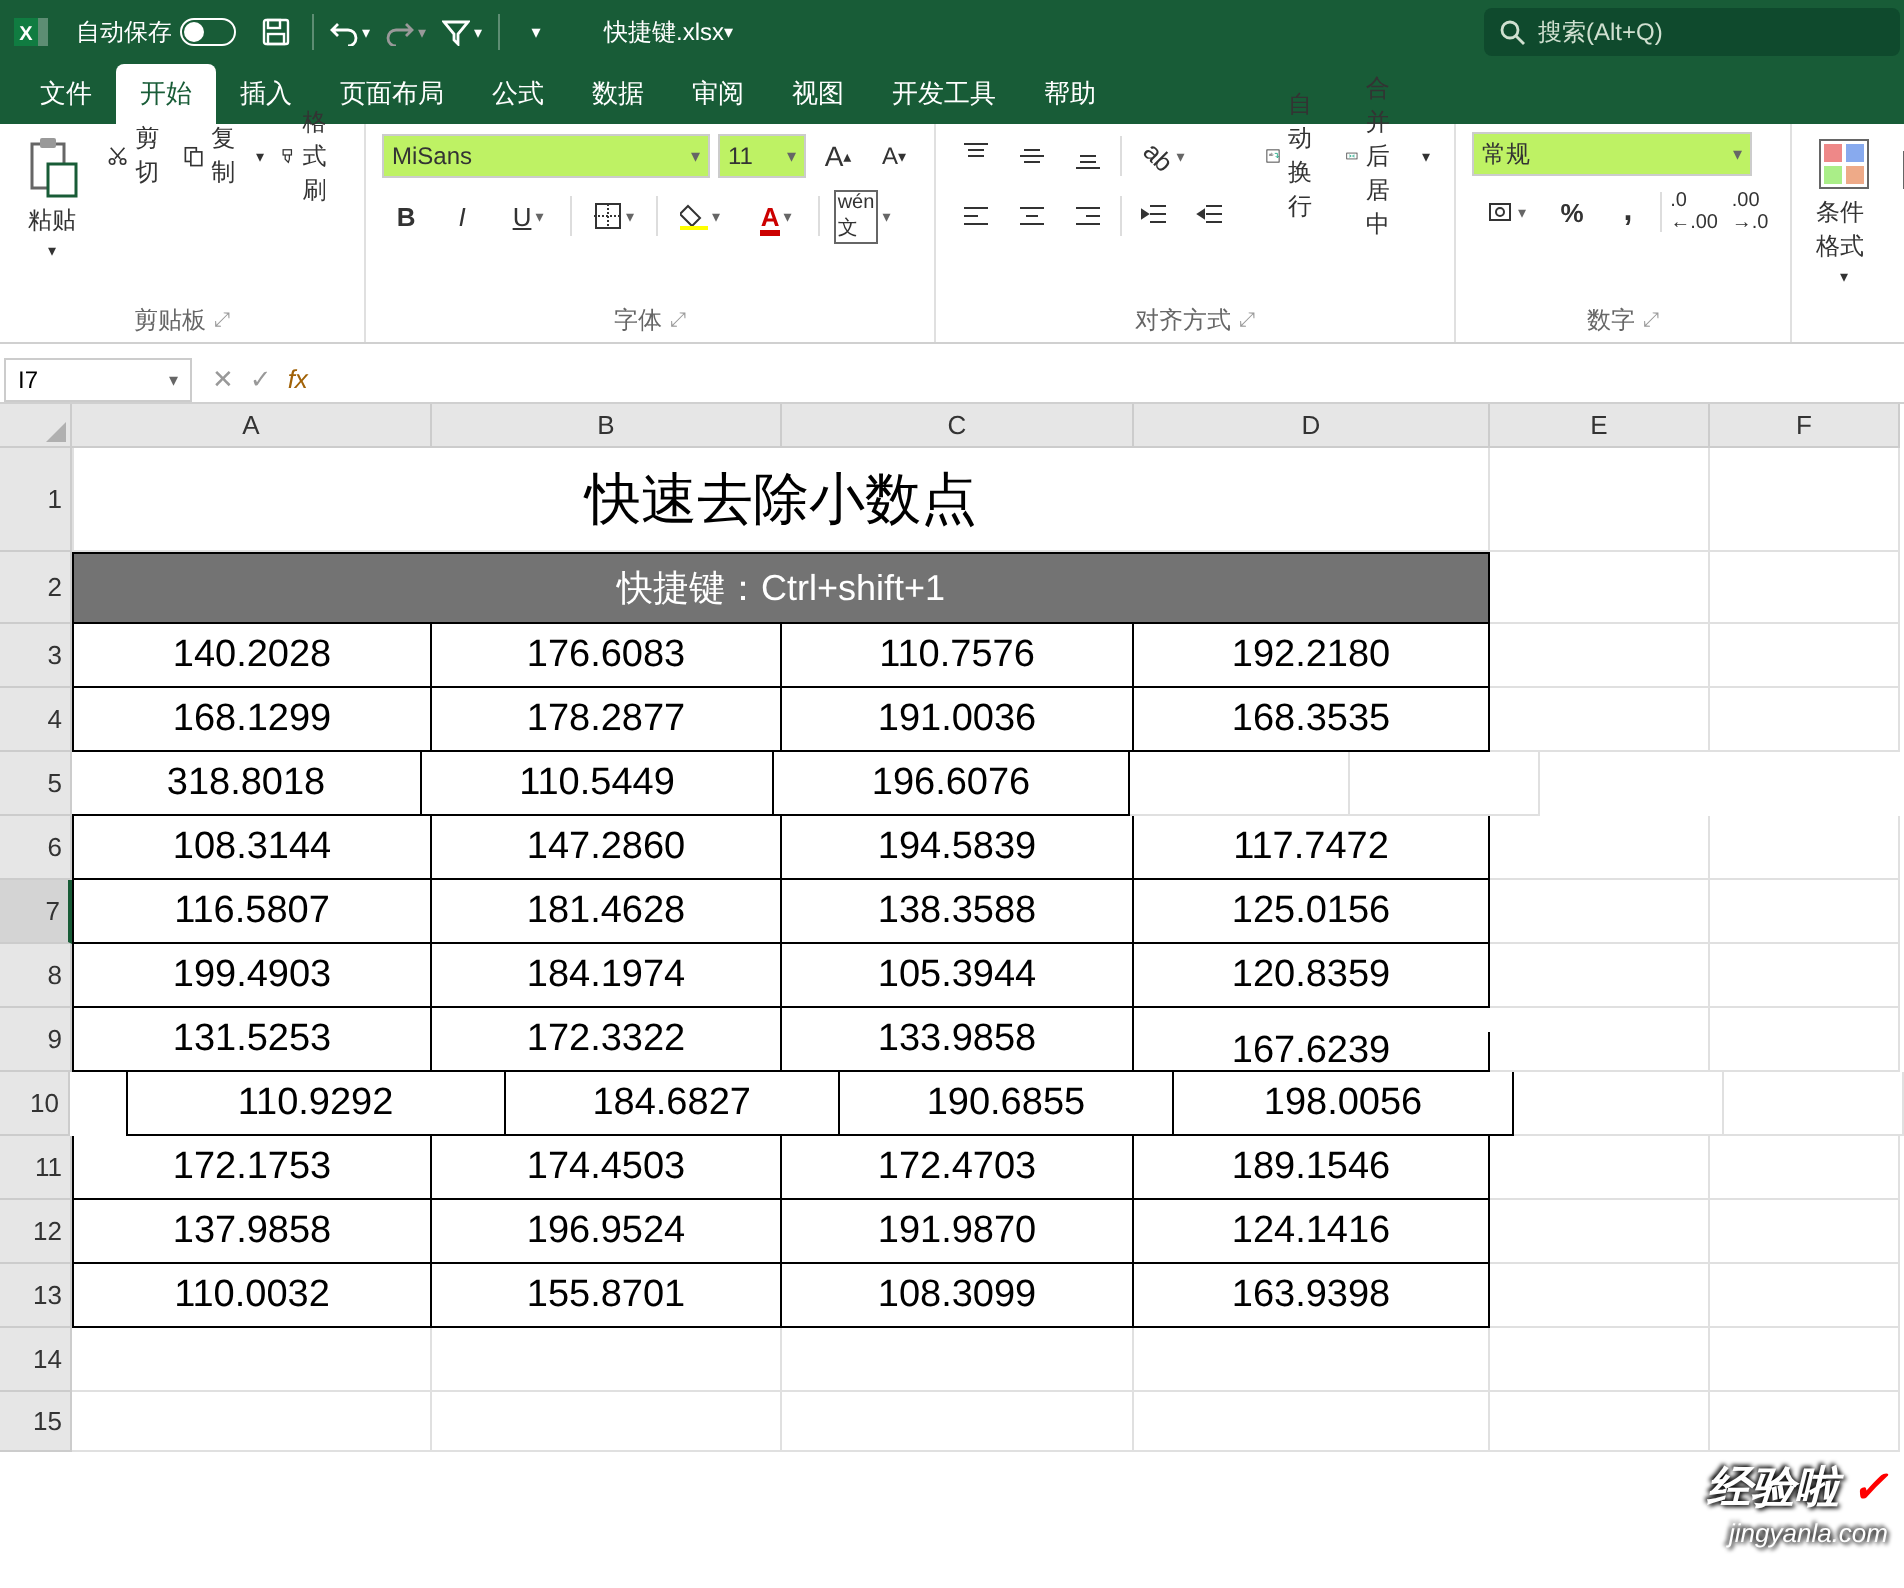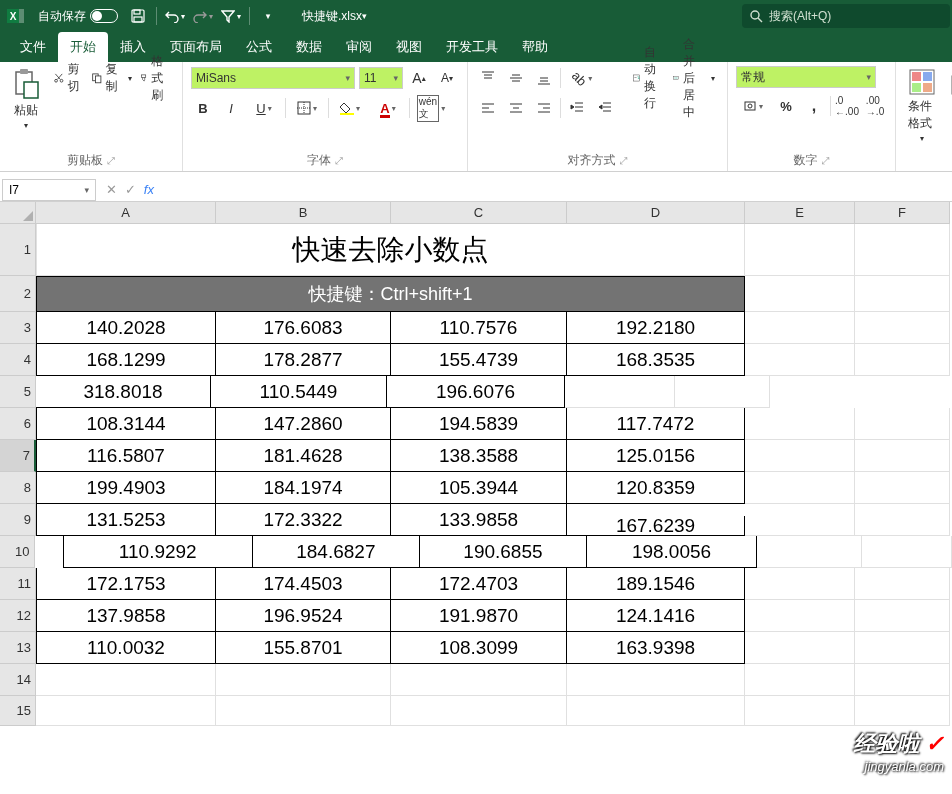--- a/index.html
+++ b/index.html
@@ -27,21 +27,21 @@
 .stack { display: flex; flex-direction: row; justify-content: space-around; height: 78px; }
 .row { display: flex; align-items: center; gap: 4px; }
 .combo { height: 22px; border: 1px solid #ccc; background: #bef264; display: flex; align-items: center; padding: 0 4px; font-size: 12px; color: #333; cursor: pointer; justify-content: space-between; }
 .combo .arrow { font-size: 9px; color: #666; margin-left: 4px; }
 .icon-btn { width: 24px; height: 24px; display: flex; align-items: center; justify-content: center; cursor: pointer; font-size: 13px; color: #333; }
 .icon-btn.split { width: 34px; justify-content: center; gap:1px; }
 .icon-btn .dd { font-size: 8px; color: #666; margin-left: 1px; }
 .formula-bar { height: 30px; background: #fff; border-bottom: 1px solid #d0d0d0; display: flex; align-items: center; padding-top: 6px; }
 .name-box { width: 94px; height: 22px; border: 1px solid #ccc; margin-left: 2px; display: flex; align-items: center; padding: 0 6px; font-size: 12px; justify-content: space-between; }
 .fx-btns { display: flex; align-items: center; margin-left: 10px; gap: 8px; color: #999; font-size: 13px; }
-.fx-btns .fx { font-style: italic; color: #3b82f6; }
+.fx-btns .fx { font-style: italic; color: #a16207; }
 .formula-input { flex: 1; height: 22px; margin-left: 6px; font-size: 12px; padding: 0 4px; }
 .sheet-area { position: relative; }
 .col-headers { display: flex; height: 22px; }
 .select-all { width: 36px; background: #e6e6e6; border-right: 1px solid #ccc; border-bottom: 1px solid #ccc; position: relative; cursor: pointer; }
 .select-all::after { content: ""; position: absolute; right: 2px; bottom: 2px; width: 0; height: 0; border-style: solid; border-width: 0 0 10px 10px; border-color: transparent transparent #b0b0b0 transparent; }
 .col-header { background: #e6e6e6; border-right: 1px solid #ccc; border-bottom: 1px solid #ccc; display: flex; align-items: center; justify-content: center; font-size: 13px; color: #333; cursor: pointer; }
 .grid-row { display: flex; }
 .row-header { width: 36px; background: #e6e6e6; border-right: 1px solid #ccc; border-bottom: 1px solid #ccc; display: flex; align-items: center; justify-content: flex-end; padding-right: 4px; font-size: 13px; color: #333; cursor: pointer; }
 .row-header.active { background: #d4d4d4; border-right: 2px solid #185c37; }
 .cell { border-right: 1px solid #e0e0e0; border-bottom: 1px solid #e0e0e0; display: flex; align-items: center; justify-content: center; font-size: 18px; color: #000; background: #fff; }
@@ -437,21 +437,21 @@
         <div class="cell data" style="width: 175px;">176.6083</div>
         <div class="cell data" style="width: 176px;">110.7576</div>
         <div class="cell data" style="width: 178px;">192.2180</div>
         <div class="cell" style="width: 110px;"></div>
         <div class="cell" style="width: 95px;"></div>
       </div>
       <div class="grid-row" style="height: 32px;">
         <div class="row-header">4</div>
         <div class="cell data first-col" style="width: 180px;">168.1299</div>
         <div class="cell data" style="width: 175px;">178.2877</div>
-        <div class="cell data" style="width: 176px;">155.4739</div>
+        <div class="cell data" style="width: 176px;">191.0036</div>
         <div class="cell data" style="width: 178px;">168.3535</div>
         <div class="cell" style="width: 110px;"></div>
         <div class="cell" style="width: 95px;"></div>
       </div>
       <div class="grid-row" style="height: 32px;">
         <div class="row-header">5</div>
         <div class="cell data" style="width: 175px;">318.8018</div>
         <div class="cell data" style="width: 176px;">110.5449</div>
         <div class="cell data" style="width: 178px;">196.6076</div>
         <div class="cell" style="width: 110px;"></div>

